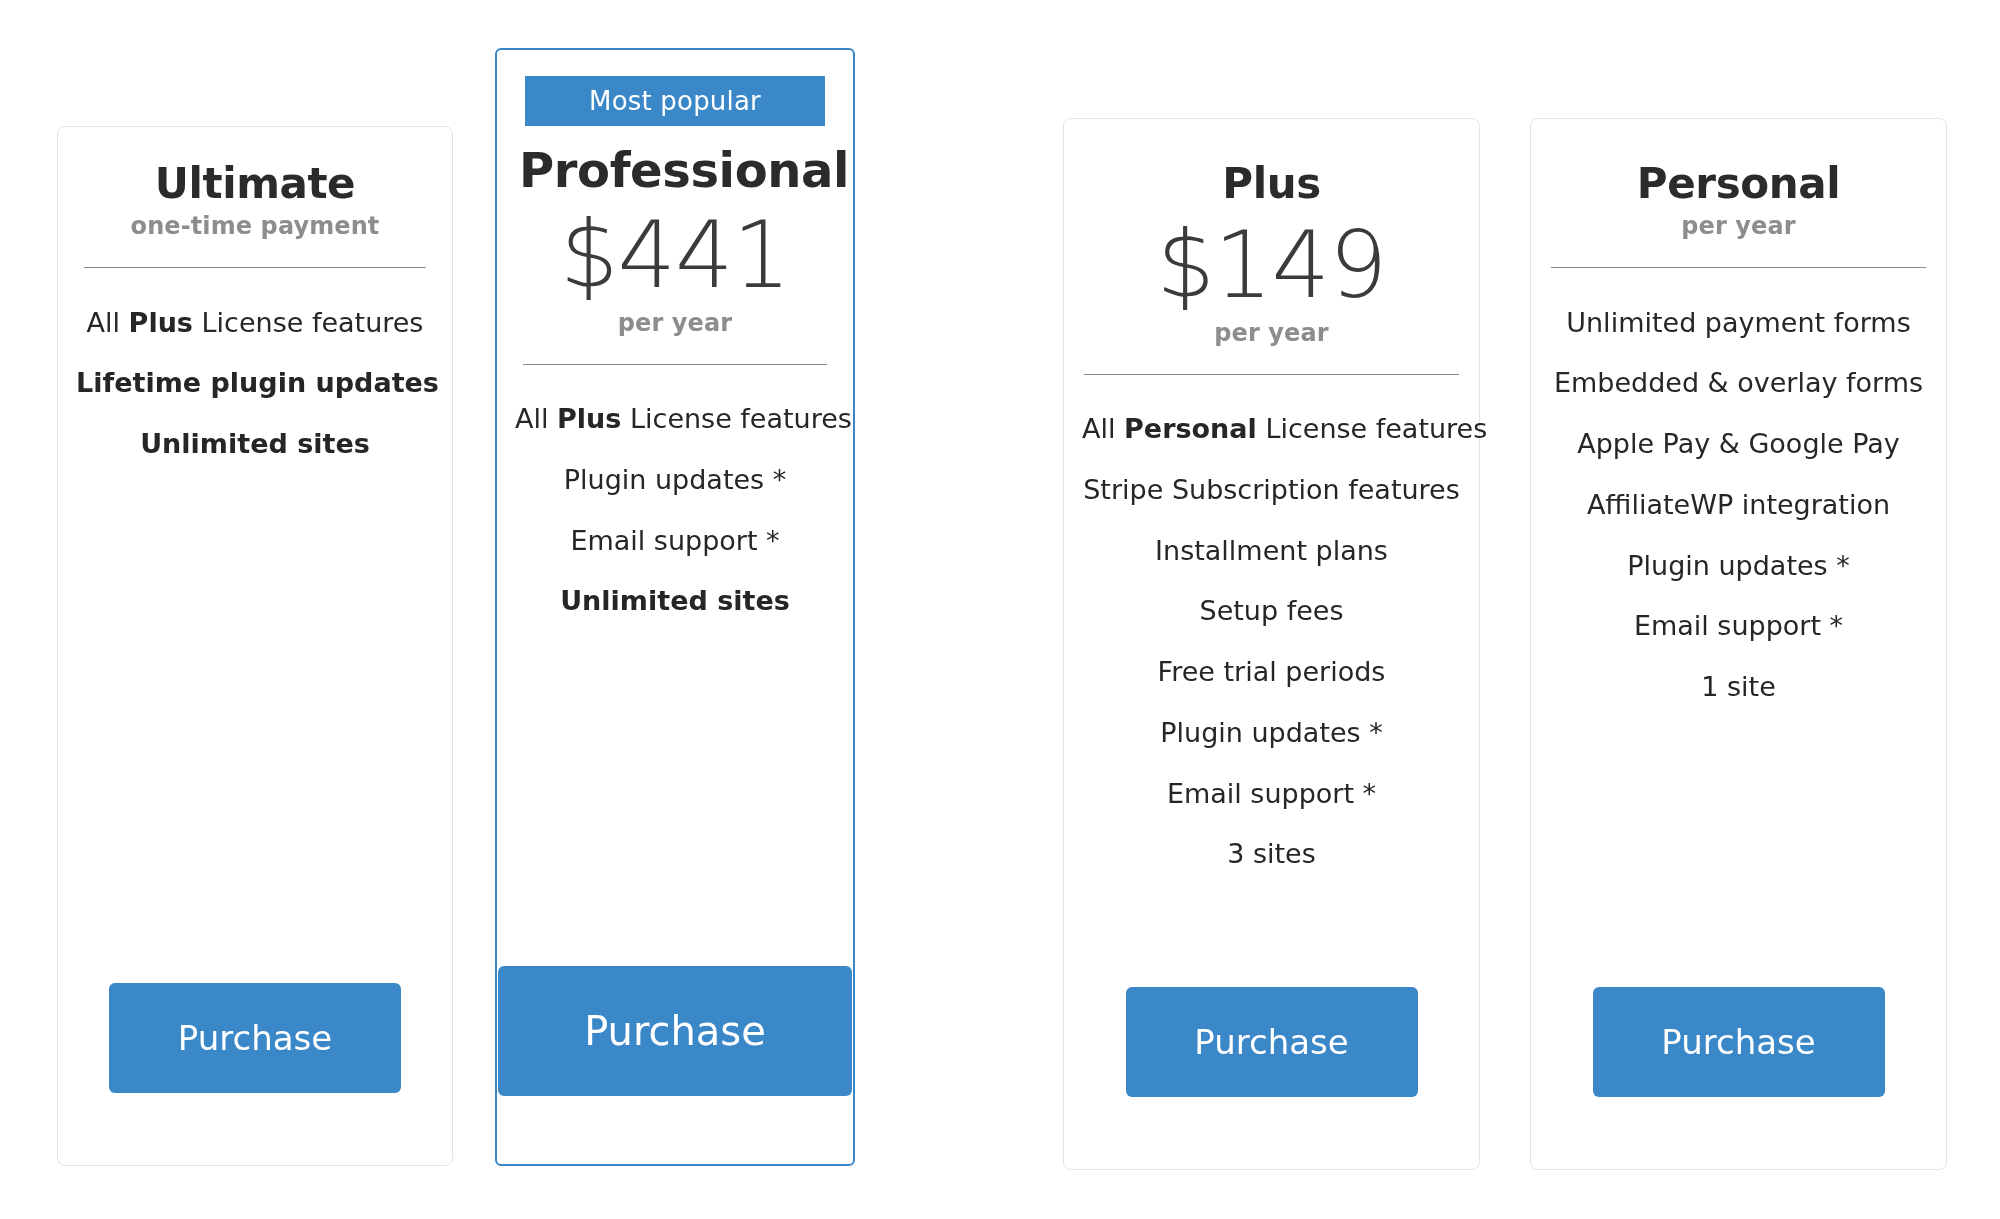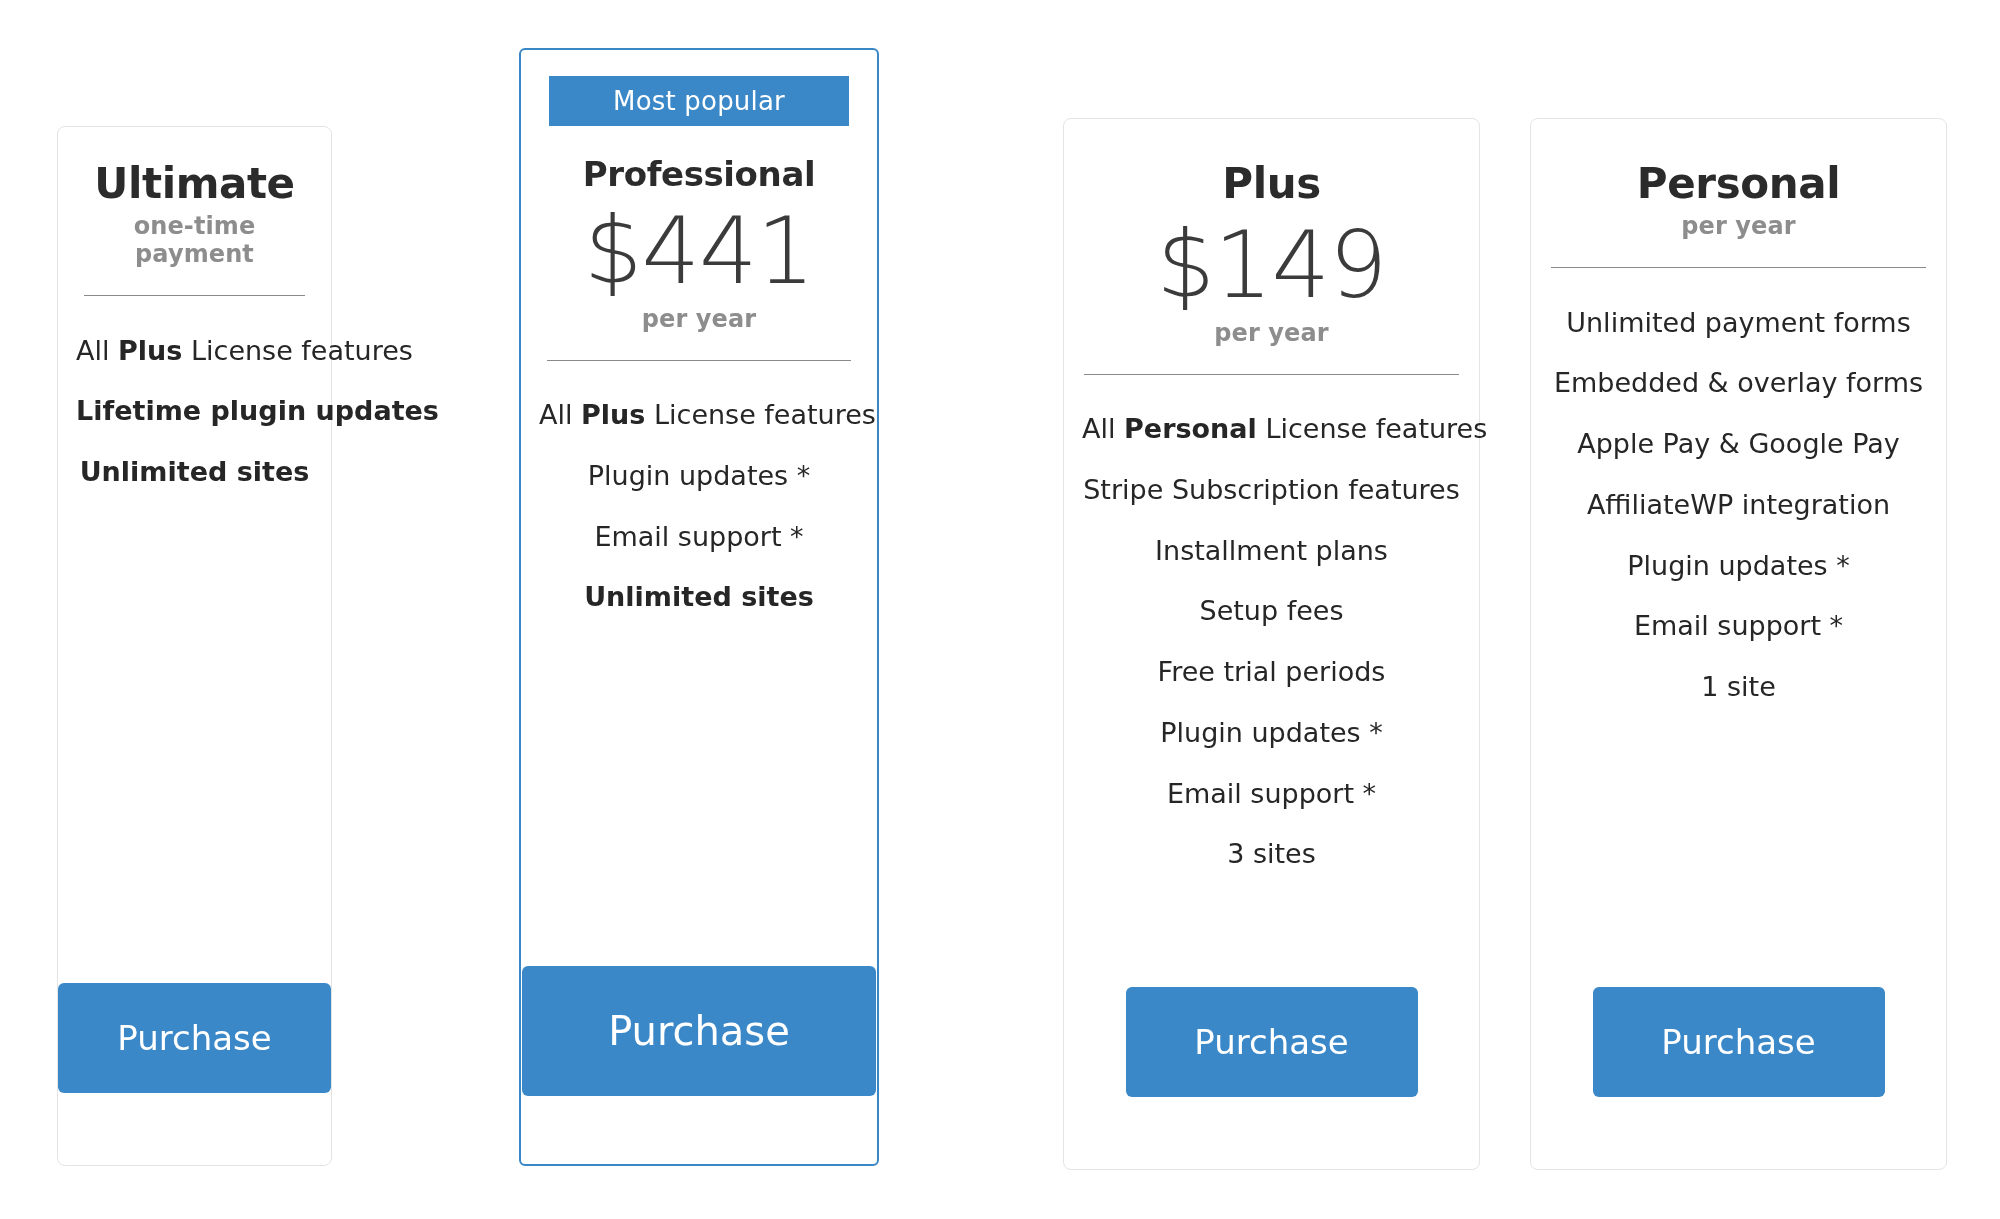--- a/index.html
+++ b/index.html
@@ -29,22 +29,22 @@
     flex-direction: column;
     align-items: stretch;
   }
 
   .card.featured {
     border: 2px solid #3a87c8;
     border-radius: 6px;
   }
 
   
-  .card-ultimate     { left: 57px;   top: 126px;  width: 275px;  height: 1040px; }
-  .card-professional { left: 519px;  top: 48px;   width: 360px;  height: 1118px; }
+  .card-ultimate     { left: 57px;   top: 126px;  width: 396px;  height: 1040px; }
+  .card-professional { left: 495px;  top: 48px;   width: 360px;  height: 1118px; }
   .card-plus         { left: 1063px; top: 118px;  width: 417px;  height: 1052px; }
   .card-personal     { left: 1530px; top: 118px;  width: 417px;  height: 1052px; }
 
   .badge {
     margin: 26px 28px 0 28px;
     background: #3b88c9;
     color: #ffffff;
     text-align: center;
     font-size: 26px;
     line-height: 50px;
@@ -58,21 +58,21 @@
     padding: 0 22px;
     text-align: center;
   }
 
   .plan-title {
     font-weight: 700;
     color: #2b2b2b;
     letter-spacing: -0.4px;
   }
   .card-ultimate     .plan-title { font-size: 42px; margin-top: 32px; }
-  .card-professional .plan-title { font-size: 34px; margin-top: 28px; }
+  .card-professional .plan-title { font-size: 48px; margin-top: 16px; }
   .card-plus         .plan-title { font-size: 42px; margin-top: 40px; }
   .card-personal     .plan-title { font-size: 42px; margin-top: 40px; }
 
   .plan-price {
     font-size: 92px;
     font-weight: 300;
     color: #3b3b3b;
     line-height: 1.05;
     letter-spacing: -1px;
     margin-top: 10px;

